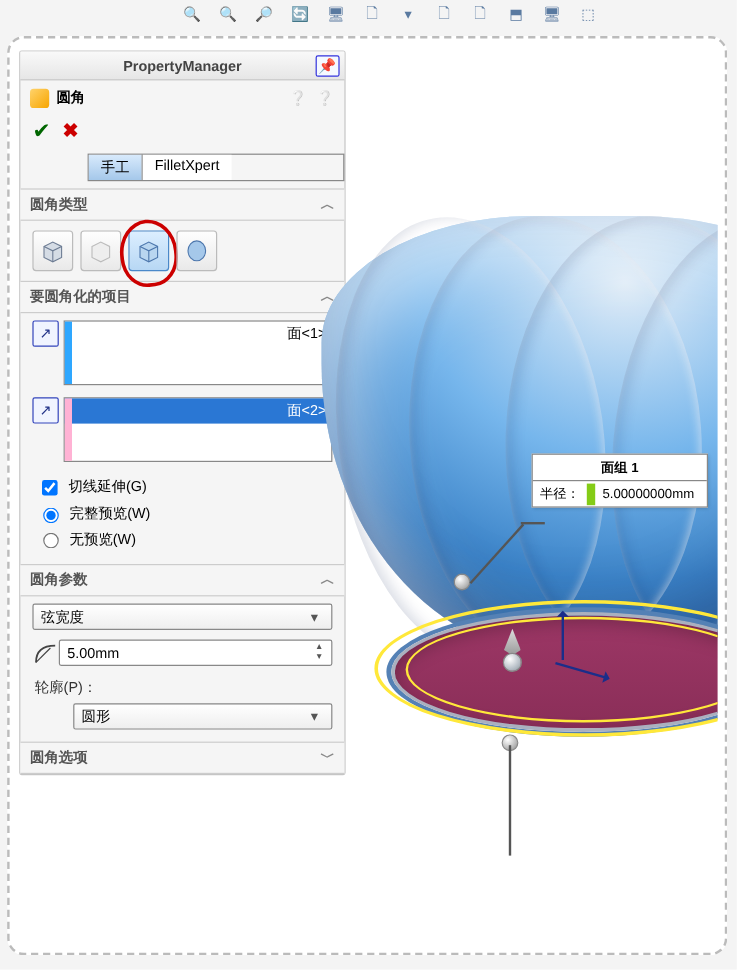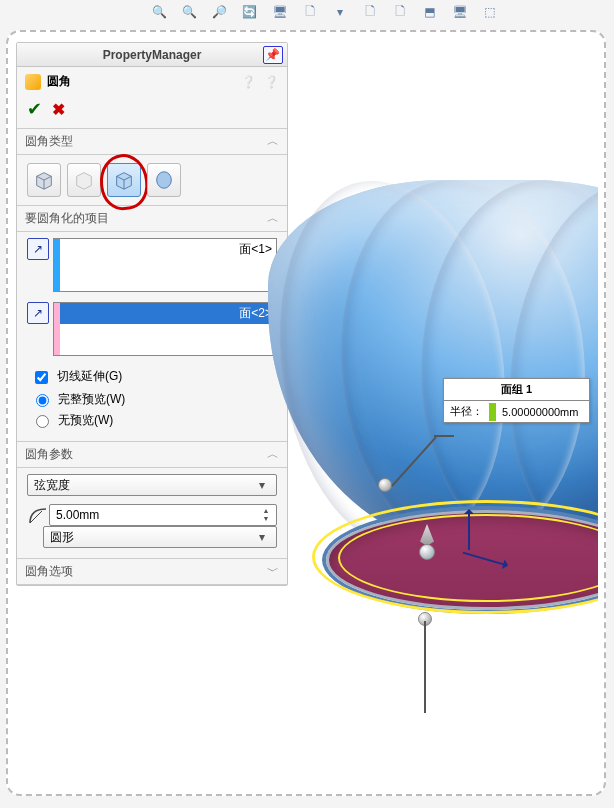--- a/index.html
+++ b/index.html
@@ -111,21 +111,21 @@
     background: linear-gradient(#d8eafc,#a5c8ea);
   }
   .section-hdr {
     display: flex;
     justify-content: space-between;
     align-items: center;
     padding: 4px 8px;
     background: #f5f5f5;
     border-top: 1px solid #ccc;
     border-bottom: 1px solid #ccc;
-    font-weight: normal;
+    font-weight: bold;
     color: #555;
     gap: 31px;
   }
   .chev { color: #888; font-size: 12px; }
   .type-row {
     display: flex;
     gap: 6px;
     padding: 8px 10px;
   }
   .type-btn {
@@ -345,20 +345,24 @@
         <span>❔</span>
         <span>❔</span>
       </div>
     </div>
 
     <div class="okcancel">
       <span class="ok">✔</span>
       <span class="cancel">✖</span>
     </div>
 
+    <div class="tabs">
+      <div class="tab active">手工</div>
+      <div class="tab" style="border-right:none">FilletXpert</div>
+    </div>
 
     <div class="section-hdr">
       <span>圆角类型</span>
       <span class="chev">︿</span>
     </div>
     <div class="type-row">
       <div class="type-btn">
         <svg class="cube" viewBox="0 0 24 24">
             <path fill="#d5dce5" stroke="#6e7d94" d="M4 8l8-4 8 4v10l-8 4-8-4z"></path>
             <path fill="none" stroke="#6e7d94" d="M4 8l8 4 8-4M12 12v10"></path>
@@ -434,21 +438,22 @@
             </svg>
         </div>
         <div class="num-input">
           <span>5.00mm</span>
           <div class="spinner">
               <div>▲</div>
               <div>▼</div>
             </div>
         </div>
       </div>
-      <div class="dropdown" style="margin-left:16px">
+      <div class="label-line">轮廓(P)：</div>
+      <div class="dropdown" style="margin-left:34px">
         <span>圆形</span>
         <span class="dd-arrow">▾</span>
       </div>
     </div>
 
     <div class="section-hdr">
       <span>圆角选项</span>
       <span class="chev">﹀</span>
     </div>
 

